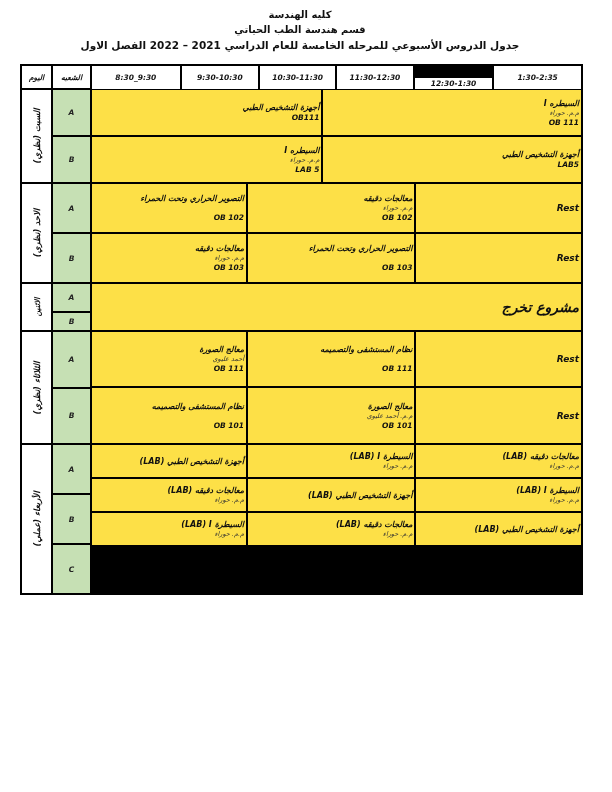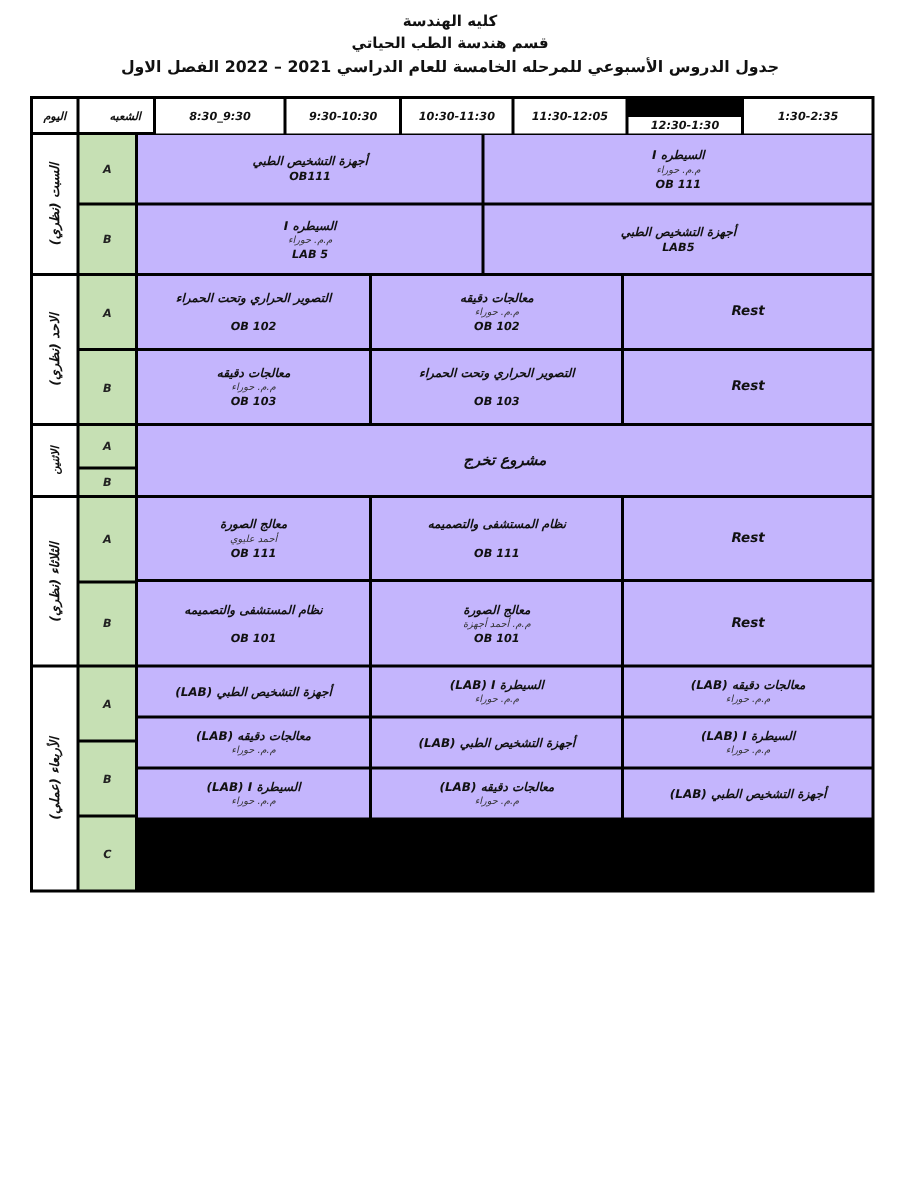--- a/index.html
+++ b/index.html
@@ -22,50 +22,50 @@
   .block{display:flex;flex-direction:row-reverse;gap:2px;}
   .daycol{flex:0 0 29px;background:#fff;position:relative;overflow:hidden;}
   .seccol{flex:0 0 37px;display:flex;flex-direction:column;gap:2px;}
   .sec{
     background:#c6e0b4;flex:1;display:flex;align-items:center;justify-content:center;
     font-size:7.5px;font-weight:bold;color:#222;
   }
   .rowsarea{flex:1;display:flex;flex-direction:column;gap:2px;min-width:0;}
   .trow{display:flex;flex-direction:row-reverse;gap:2px;}
   .cell{
-    background:#c4b5fd;display:flex;flex-direction:column;
-    align-items:center;justify-content:center;text-align:center;
+    background:#fde047;display:flex;flex-direction:column;
+    align-items:flex-start;justify-content:center;text-align:center;
     min-width:0;padding:1px 2px;box-sizing:border-box;
   }
   
   .hblock{height:22px;}
   .hcell{background:#fff;display:flex;align-items:center;justify-content:center;
     font-size:7.5px;font-weight:bold;}
   .hday{flex:0 0 29px;}
-  .hsec{flex:0 0 37px;padding-left:12px;}
+  .hsec{flex:0 0 37px;}
   .htime{direction:ltr;}
   
   .w-h0{flex:90 1 0;} .w-h1{flex:80 1 0;margin-top:12px;} .w-h2{flex:78 1 0;}
   .w-h3{flex:77 1 0;} .w-h4{flex:79 1 0;} .w-h5{flex:91 1 0;}
   .w-sat-l{flex:262 1 0;} .w-sat-r{flex:233 1 0;}
   .w3-l{flex:168 1 0;} .w3-m{flex:170 1 0;} .w3-r{flex:157 1 0;}
   .w-full{flex:1 1 0;}
   
   .b-sat{height:92px;} .b-sun{height:98px;} .b-mon{height:46px;}
   .b-tue{height:111px;} .b-wed{height:148px;}
   .r-sat{height:45px;} .r-sun{height:48px;} .r-tue-a{height:54px;}
   .r-tue-b{height:55px;} .r-wed{height:32px;}
   .sec-mon-a{flex:27 0 0;} .sec-mon-b{flex:17 0 0;}
   
   .ctitle{font-size:8px;font-weight:bold;line-height:11px;direction:rtl;}
   .cinst{font-size:6.5px;color:#333;line-height:9px;direction:rtl;}
   .croom{font-size:7.5px;font-weight:bold;line-height:10px;direction:ltr;}
   .gapline{height:9px;}
   .rest{font-size:9px;font-weight:bold;direction:ltr;}
-  .proj{font-size:10px;font-weight:bold;}
+  .proj{font-size:14px;font-weight:bold;}
   
   .rot{
     position:absolute;top:50%;left:50%;
     transform:translate(-50%,-50%) rotate(-90deg);
     white-space:nowrap;font-size:8.5px;font-weight:bold;direction:rtl;
   }
 </style>
 </head>
 <body>
 
@@ -80,21 +80,21 @@
   <div class="ttable">
 
     <div class="block hblock">
       <div class="hcell hday">اليوم</div>
       <div class="hcell hsec">الشعبه</div>
       <div class="rowsarea">
         <div class="trow" style="flex:1">
           <div class="cell hcell htime w-h5">8:30_9:30</div>
           <div class="cell hcell htime w-h4">9:30-10:30</div>
           <div class="cell hcell htime w-h3">10:30-11:30</div>
-          <div class="cell hcell htime w-h2">11:30-12:05</div>
+          <div class="cell hcell htime w-h2">11:30-12:30</div>
           <div class="cell hcell htime w-h1">12:30-1:30</div>
           <div class="cell hcell htime w-h0">1:30-2:35</div>
         </div>
       </div>
     </div>
 
     <div class="block b-sat">
       <div class="daycol">
         <span class="rot">السبت (نظري)</span>
       </div>
@@ -212,21 +212,21 @@
           </div>
         </div>
         <div class="trow r-tue-b">
           <div class="cell w3-r">
             <div class="ctitle">نظام المستشفى والتصميمه</div>
             <div class="gapline"></div>
             <div class="croom">OB 101</div>
           </div>
           <div class="cell w3-m">
             <div class="ctitle">معالج الصورة</div>
-            <div class="cinst">م.م. أحمد أجهزة</div>
+            <div class="cinst">م.م. أحمد عليوي</div>
             <div class="croom">OB 101</div>
           </div>
           <div class="cell w3-l">
             <div class="rest">Rest</div>
           </div>
         </div>
       </div>
     </div>
 
     <div class="block b-wed">

